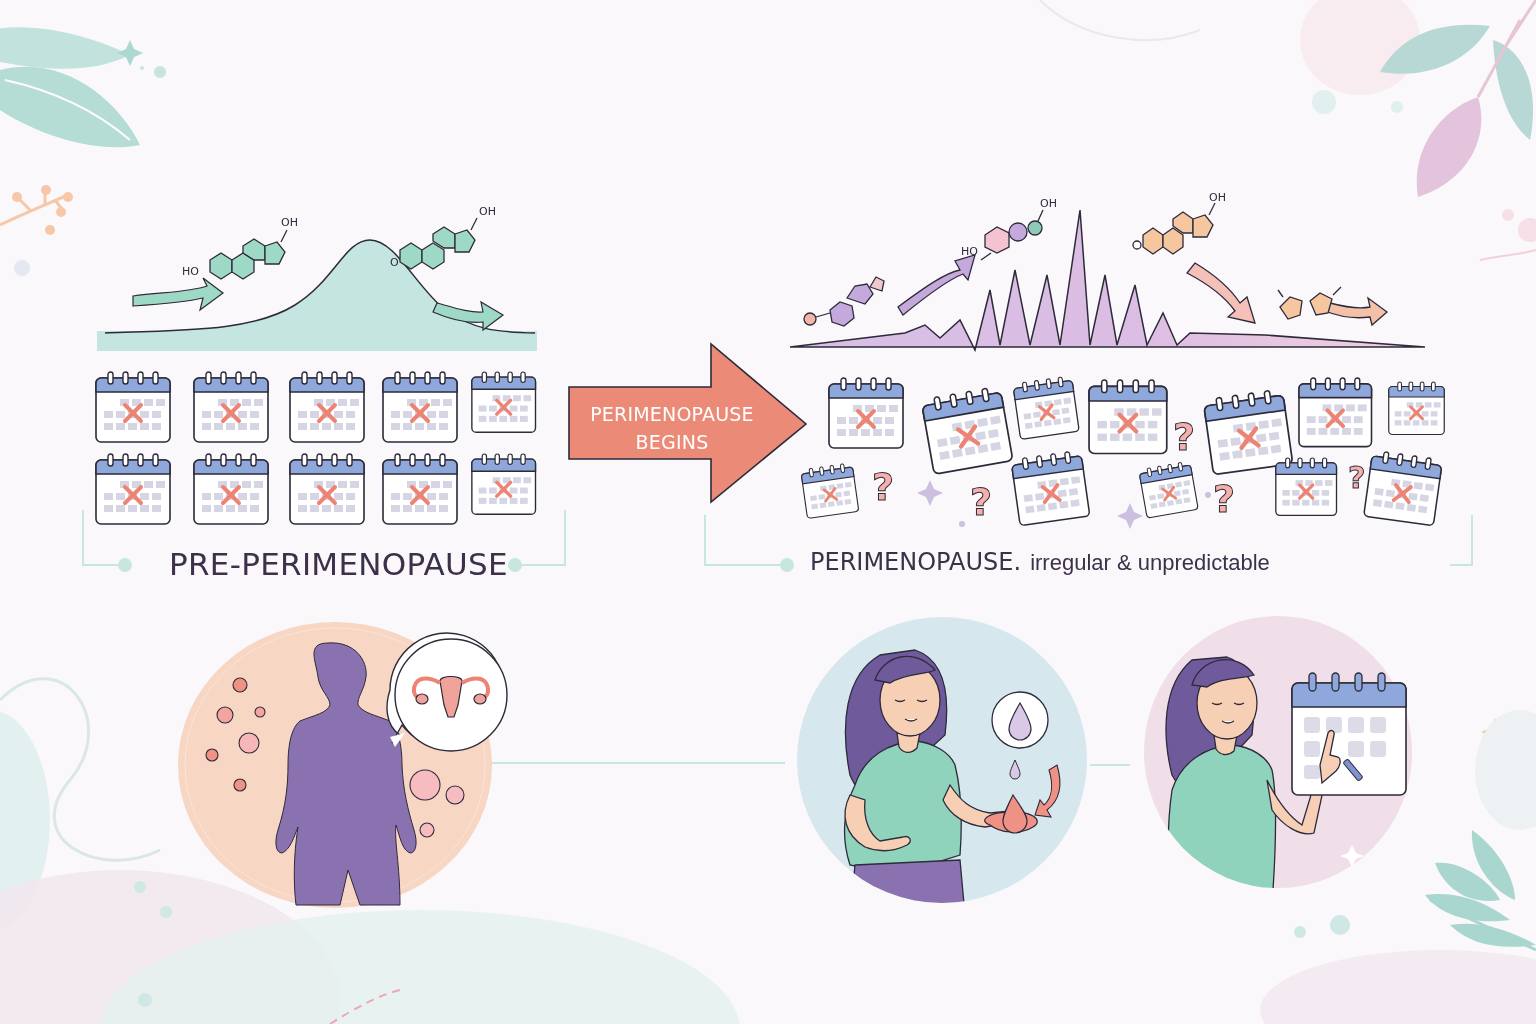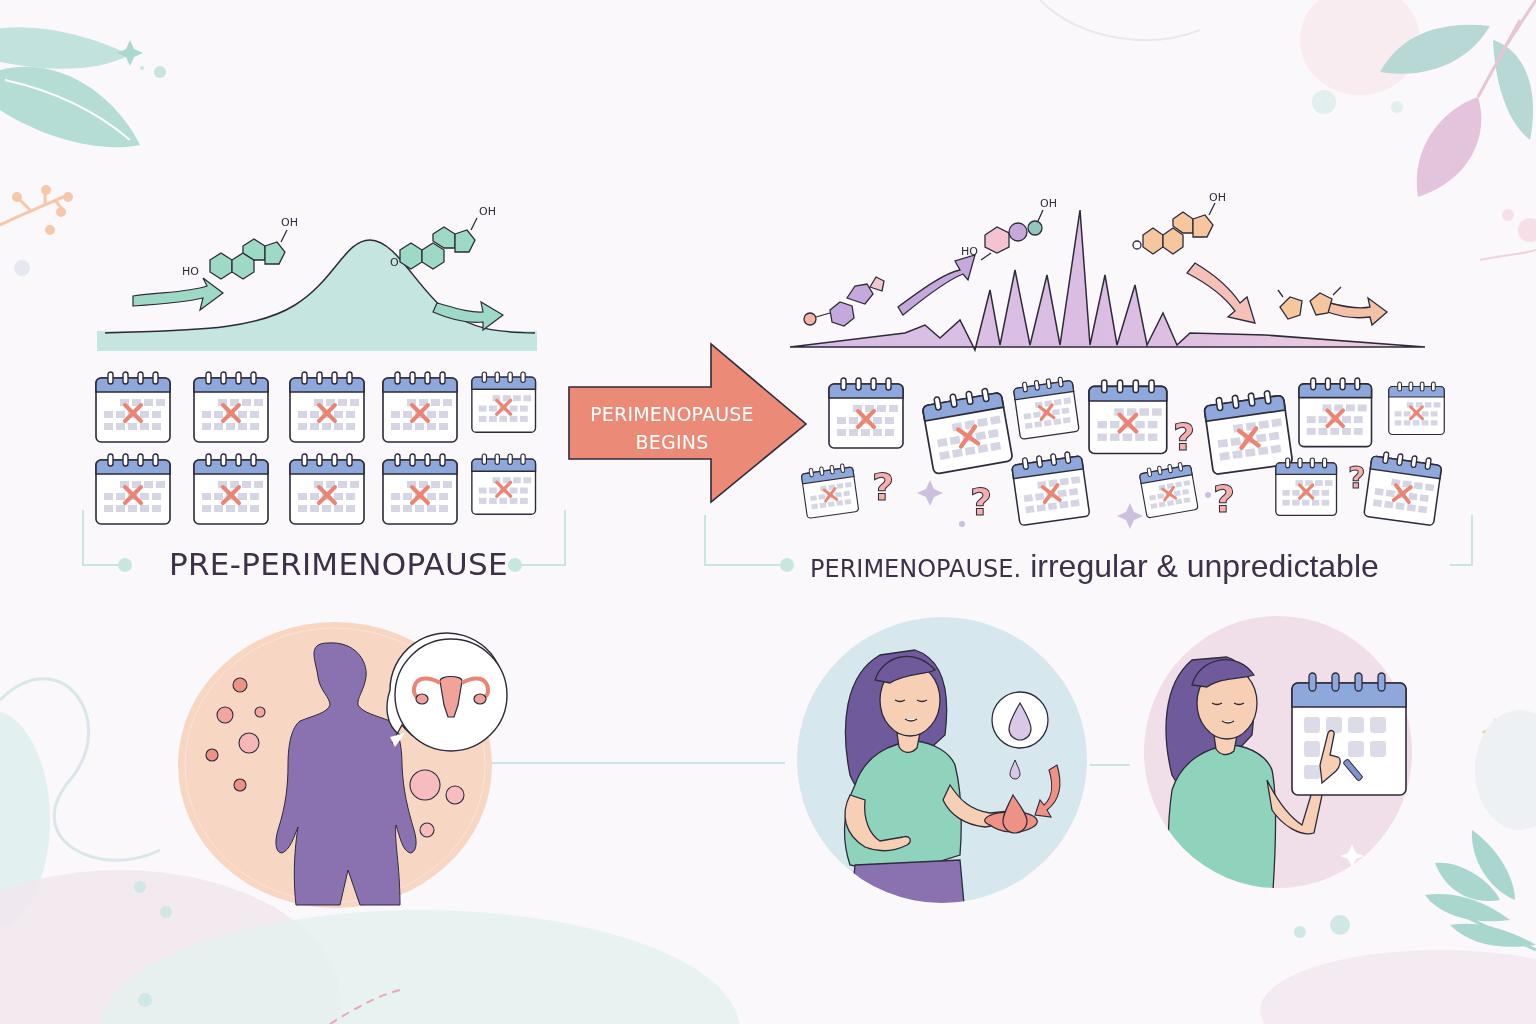--- a/index.html
+++ b/index.html
@@ -253,21 +253,21 @@
   <circle cx="172" cy="154" r="3" fill="#cdbfe0"></circle>
   <circle cx="418" cy="125" r="3" fill="#cdbfe0"></circle>
 </svg>
 
 <svg class="abs" style="left:700px;top:515px" width="780" height="60">
   <path d="M5,0 V50 H80 M750,50 H772 V0" stroke="#c7e6df" stroke-width="2" fill="none"></path>
   <circle cx="87" cy="50" r="7" fill="#c7e6df"></circle>
 </svg>
 <div class="bracket-label" style="left:810px;top:548px;">
   <span style="font-size:24px;">PERIMENOPAUSE.</span>
-  <span style="font-size:32px;font-family:'Liberation Sans', sans-serif;margin-left:4px;">irregular &amp; unpredictable</span>
+  <span style="font-size:22px;font-family:'Liberation Sans', sans-serif;margin-left:4px;">irregular &amp; unpredictable</span>
 </div>
 
 <svg class="abs" style="left:0;top:0" width="1536" height="1024">
   <line x1="490" y1="763" x2="785" y2="763" stroke="#cde3ea" stroke-width="2"></line>
   <line x1="1090" y1="765" x2="1130" y2="765" stroke="#c7e6df" stroke-width="2"></line>
 </svg>
 
 <svg class="abs" style="left:170px;top:615px" width="340" height="300">
   <ellipse cx="165" cy="150" rx="157" ry="143" fill="#f7d6c3"></ellipse>
   <ellipse cx="165" cy="150" rx="150" ry="137" fill="none" stroke="#fbe4d6" stroke-width="1"></ellipse>

